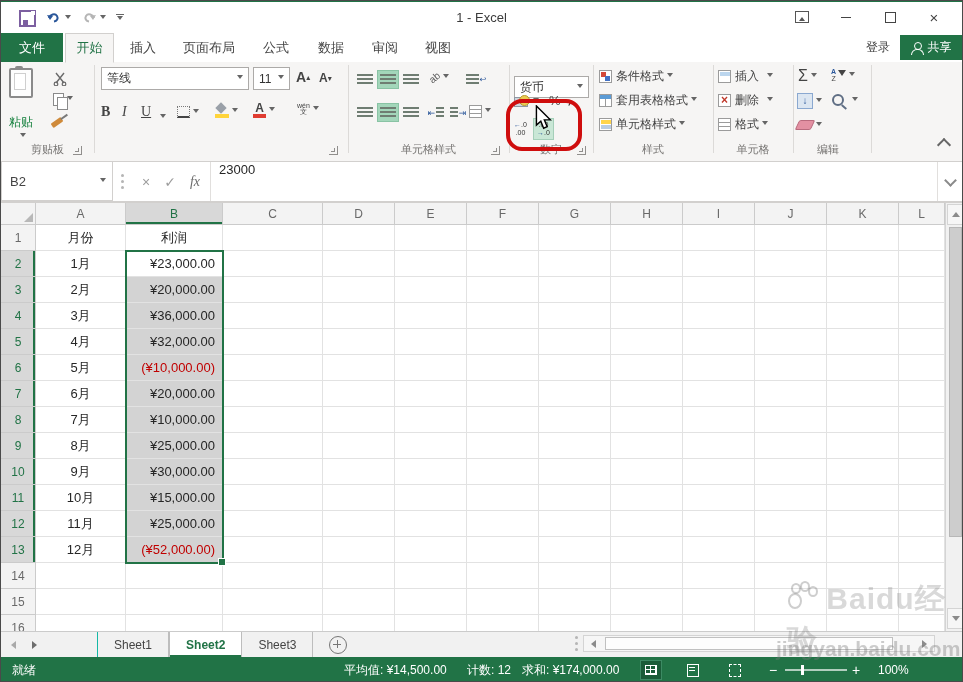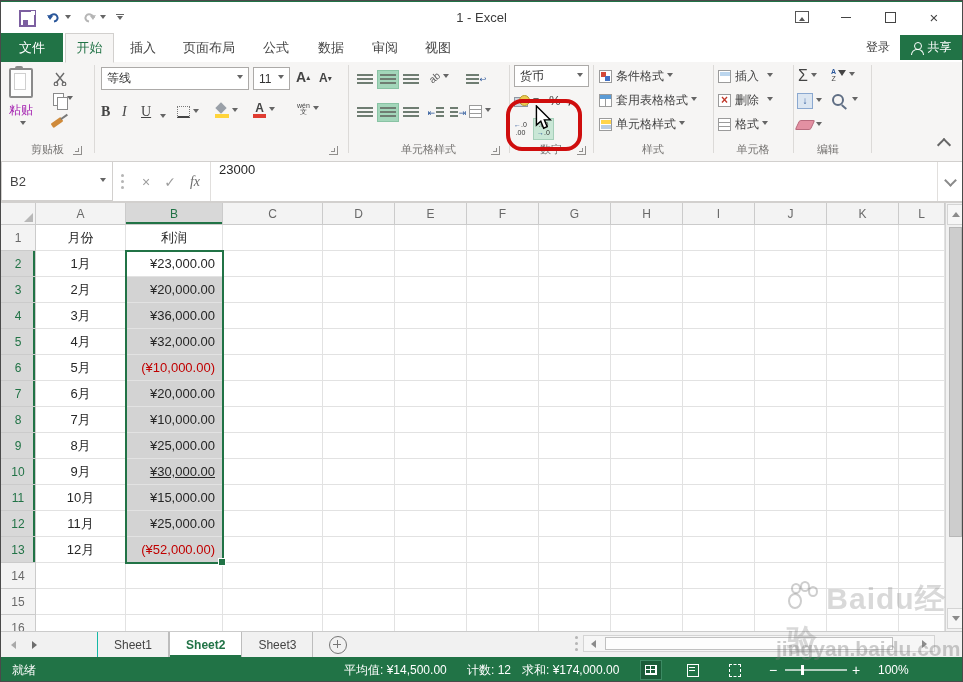--- a/index.html
+++ b/index.html
@@ -236,21 +236,21 @@
     <span class="vsep" style="left:93px;"></span>
       <span class="vsep" style="left:347px;"></span>
     <span class="vsep" style="left:508px;"></span>
       <span class="vsep" style="left:592px;"></span>
     <span class="vsep" style="left:712px;"></span>
       <span class="vsep" style="left:792px;"></span>
     <span class="vsep" style="left:870px;"></span>
 
     <div class="ricon" style="left:8px;top:6px;flex-direction:column;">
       <span class="clipico"></span>
-      <span style="font-size:12px;color:#a21caf;margin-top:4px;">粘贴</span>
+      <span style="font-size:12px;color:#15803d;margin-top:16px;">粘贴</span>
       <span class="dd" style="margin-top:2px;"></span>
     </div>
     <div class="ricon" style="left:52px;top:10px;">
       <svg width="14" height="14" viewBox="0 0 14 14">
           <path d="M3 1 L11 11 M11 1 L3 11" stroke="#6a6a6a" stroke-width="1.4" fill="none"></path>
           <circle cx="3" cy="12" r="1.8" fill="none" stroke="#6a6a6a" stroke-width="1.2"></circle>
           <circle cx="11" cy="12" r="1.8" fill="none" stroke="#6a6a6a" stroke-width="1.2"></circle>
         </svg>
     </div>
     <div class="ricon" style="left:52px;top:31px;">
@@ -329,21 +329,21 @@
         <span class="alico" style="width:8px;"></span>
         <span style="font-size:9px;color:#2b579a;margin-left:1px;">⇥</span>
       </div>
     <div class="ricon" style="left:468px;top:43px;">
         <span class="sqico fmt"></span>
         <span class="dd"></span>
       </div>
     <div class="glabel" style="left:347px;width:161px;">单元格样式</div>
     <span class="lnch" style="left:490px;"></span>
 
-    <div class="combo" style="left:513px;top:3px;width:75px;height:22px;">
+    <div class="combo" style="left:513px;top:14px;width:75px;height:22px;">
       <span>货币</span>
         <span class="dd"></span>
     </div>
     <div class="ricon" style="left:513px;top:33px;">
         <span class="moneyico"></span>
         <span class="dd"></span>
       </div>
     <div class="ricon" style="left:548px;top:31px;font-size:13px;">%</div>
     <div class="ricon" style="left:566px;top:27px;font-size:16px;font-weight:bold;">,</div>
     <div class="decbtn" style="left:509px;top:56px;">
@@ -597,21 +597,21 @@
           <div class="cell" style="width: 72px;"></div>
           <div class="cell" style="width: 72px;"></div>
           <div class="cell" style="width: 72px;"></div>
           <div class="cell" style="width: 72px;"></div>
           <div class="cell" style="width: 72px;"></div>
           <div class="cell" style="width: 46px;"></div>
         </div>
         <div class="grow">
           <div class="rh rh-sel">10</div>
           <div class="cell c-center" style="width: 90px;">9月</div>
-          <div class="cell c-right c-selfill" style="width: 97px; text-decoration: underline;">¥30,000.00</div>
+          <div class="cell c-right c-selfill" style="width: 97px;">¥30,000.00</div>
           <div class="cell" style="width: 100px;"></div>
           <div class="cell" style="width: 72px;"></div>
           <div class="cell" style="width: 72px;"></div>
           <div class="cell" style="width: 72px;"></div>
           <div class="cell" style="width: 72px;"></div>
           <div class="cell" style="width: 72px;"></div>
           <div class="cell" style="width: 72px;"></div>
           <div class="cell" style="width: 72px;"></div>
           <div class="cell" style="width: 72px;"></div>
           <div class="cell" style="width: 46px;"></div>

